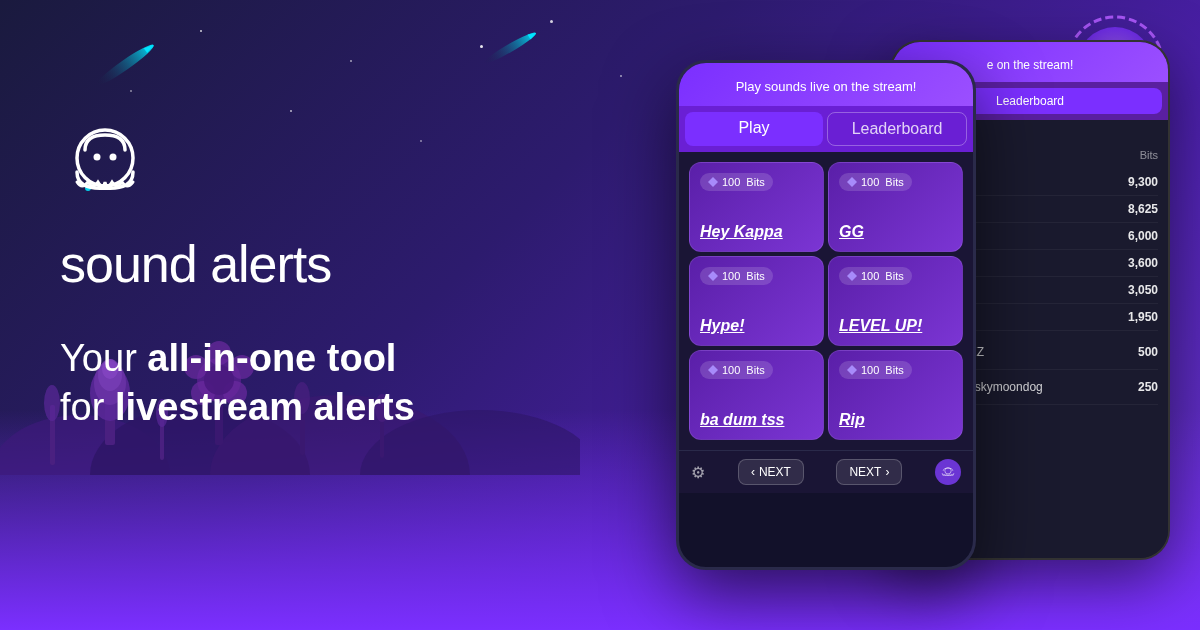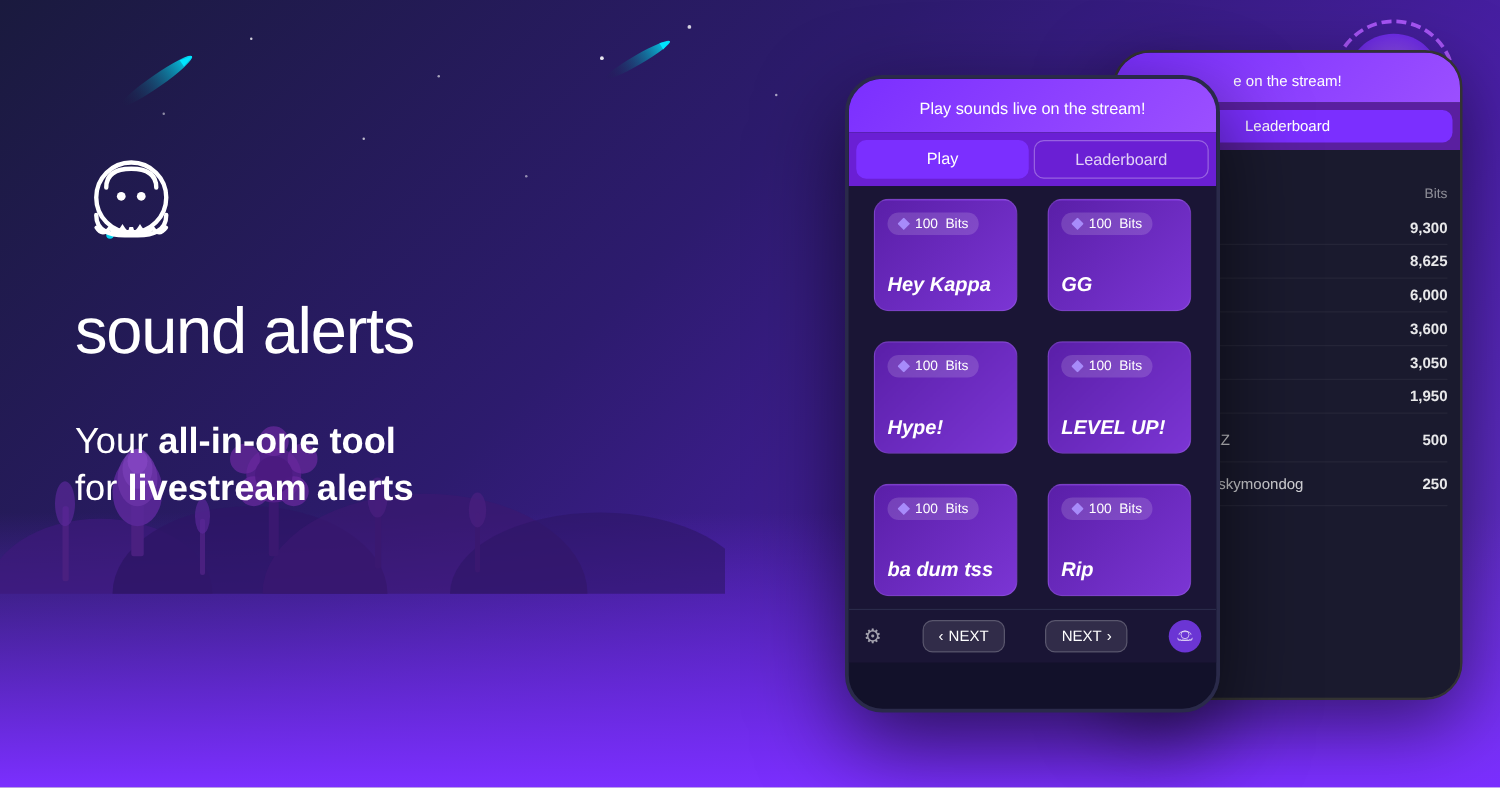--- a/index.html
+++ b/index.html
@@ -55,21 +55,21 @@
 
     .brand-name {
       font-size: 52px;
       font-weight: 300;
       color: white;
       letter-spacing: -1px;
       margin-bottom: 40px;
     }
 
     .tagline {
-      font-size: 29px;
+      font-size: 38px;
       color: white;
       line-height: 1.3;
       font-weight: 300;
     }
 
     .tagline strong {
       font-weight: 800;
     }
 
     
@@ -128,42 +128,42 @@
       background: #6a1fd4;
       padding: 6px;
       gap: 4px;
     }
 
     .tab-btn {
       flex: 1;
       padding: 7px 4px;
       border-radius: 8px;
       text-align: center;
-      font-size: 13px;
+      font-size: 16px;
       font-weight: 500;
       cursor: pointer;
     }
 
     .tab-btn.active {
       background: #7b2fff;
       color: white;
     }
 
     .tab-btn.inactive {
       background: transparent;
       color: rgba(255,255,255,0.8);
       border: 1px solid rgba(255,255,255,0.3);
     }
 
     
     .sound-grid {
       display: grid;
       grid-template-columns: 1fr 1fr;
-      gap: 24px;
-      padding: 10px 20px;
+      gap: 4px;
+      padding: 10px 10px;
       background: #1a1535;
     }
 
     .sound-card {
       background: linear-gradient(135deg, #5a1fa8 0%, #7b35d4 100%);
       border-radius: 12px;
       padding: 10px;
       min-height: 90px;
       display: flex;
       flex-direction: column;
@@ -193,20 +193,21 @@
       font-size: 11px;
       color: white;
     }
 
     .sound-name {
       font-size: 16px;
       font-style: italic;
       font-weight: 600;
       color: white;
       margin-top: auto;
+      text-decoration: underline;
     }
 
     
     .phone-nav {
       background: #1a1535;
       padding: 8px 12px;
       display: flex;
       align-items: center;
       justify-content: space-between;
       border-top: 1px solid #2a2a4a;

